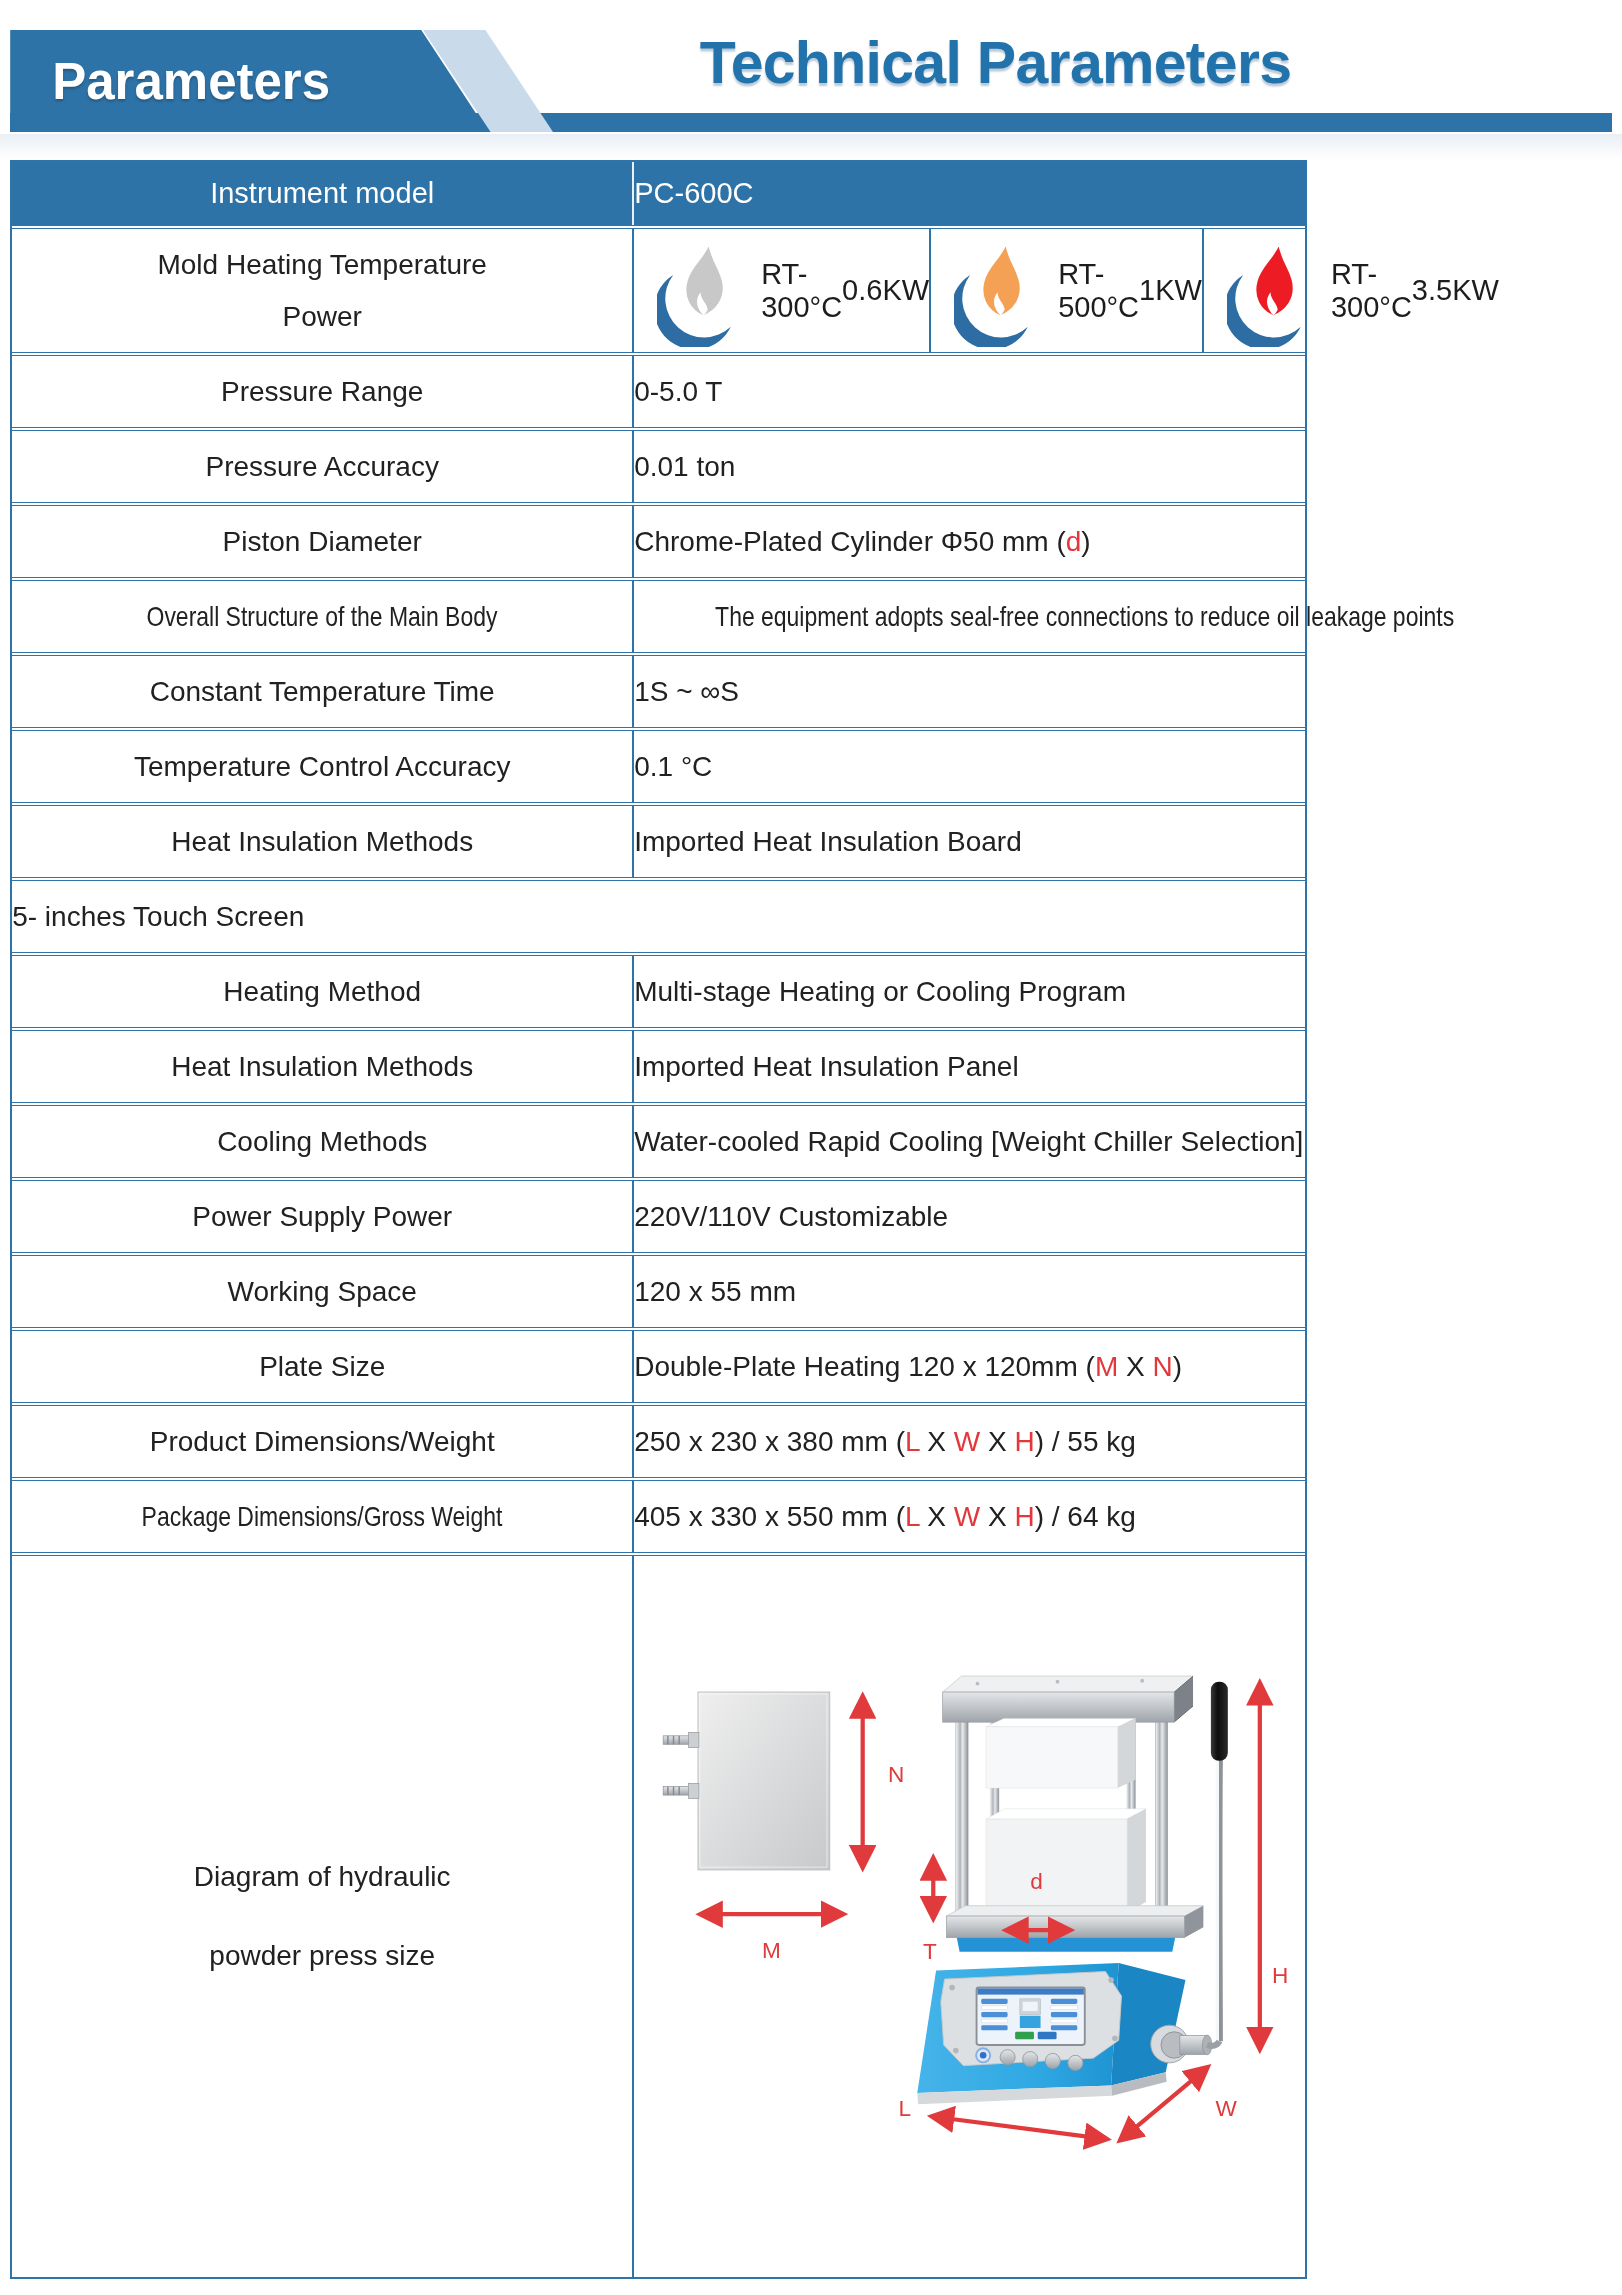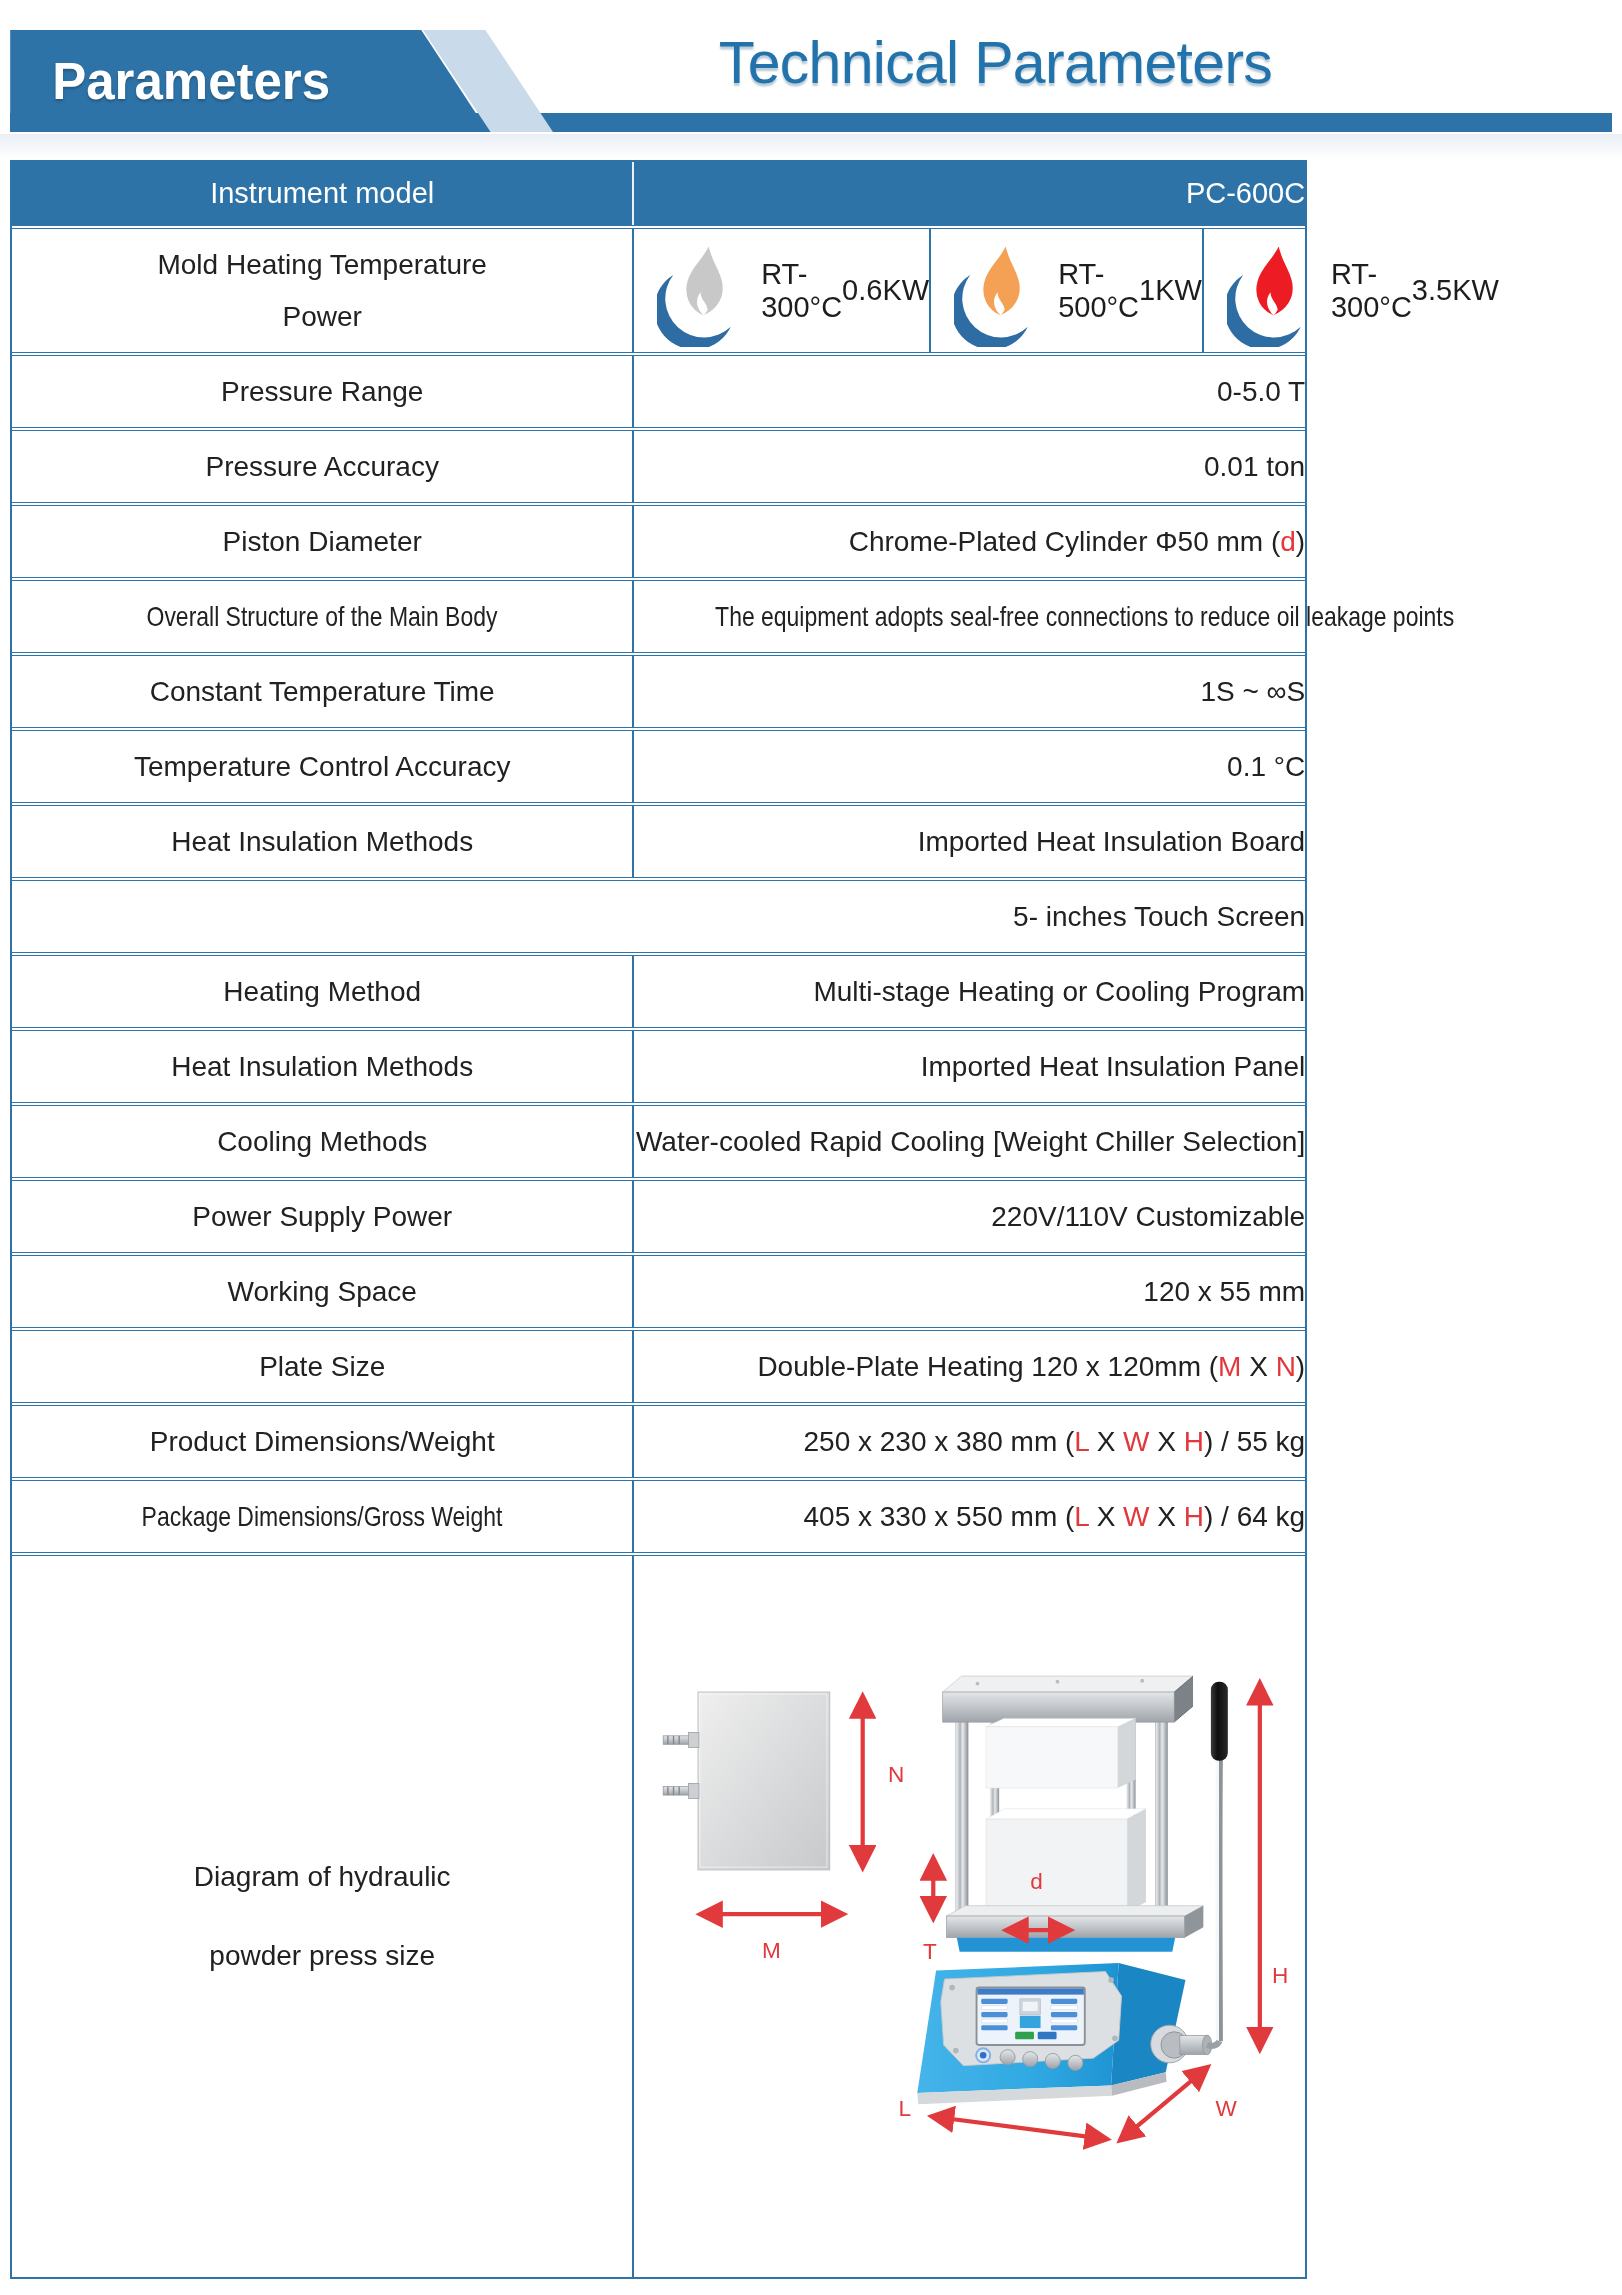--- a/index.html
+++ b/index.html
@@ -20,31 +20,31 @@
   .banner-bar{position:absolute;left:10.2px;right:11px;top:113px;height:19px;background:var(--header-bg)}
   .banner-blue{position:absolute;left:10.2px;top:30px;width:478px;height:102px;background:var(--header-bg);
     clip-path:polygon(0 0,86% 0,100% 100%,0 100%);display:flex;align-items:center}
   .banner-blue span{color:#fff;font-weight:bold;font-size:51px;margin-left:42px;letter-spacing:0px;
     text-shadow:0 2px 2.7px rgba(0,0,0,.25)}
   .banner-light{position:absolute;left:423px;top:30px;width:130px;height:102px;background:var(--banner-light);
     clip-path:polygon(0 0,48% 0,100% 100%,52% 100%)}
   .banner-fade{position:absolute;left:0;right:0;top:134px;height:26px;
     background:linear-gradient(#e9eff5,#ffffff)}
   .page-title{position:absolute;left:651px;top:29px;width:689px;text-align:center;
-    color:var(--title-blue);font-weight:normal;font-size:59px;letter-spacing:-0.7px;
+    color:var(--title-blue);font-weight:bold;font-size:59px;letter-spacing:-0.7px;
     text-shadow:0 2.7px 2px rgba(31,79,120,.3)}
 
   
   .tbl{position:absolute;left:10.2px;top:160px;width:1297px;height:2119px;border:2.7px solid var(--table-blue);
     display:flex;flex-direction:column;background:#fff}
   .row{display:flex;border-top:4.8px double var(--table-blue)}
   .row.first{border-top:none}
   .lbl{flex:0 0 622px;border-right:2px solid var(--table-blue);display:flex;flex-direction:column;
     align-items:center;justify-content:center;text-align:center;color:#212121;font-size:28px}
-  .val{flex:1;display:flex;align-items:center;justify-content:flex-end;text-align:center;
+  .val{flex:1;display:flex;align-items:center;justify-content:flex-start;text-align:center;
     color:#212121;font-size:28px}
   .r-head{height:63px;background:var(--header-bg)}
   .r-head .lbl{border-right:2.7px solid rgba(255,255,255,.9);color:#fff;font-size:29px}
   .r-head .val{color:#fff;font-size:29px}
   .r-power{height:127px}
   .r-power .lbl{gap:20px}
   .r-std{height:75px}
   .r-diagram{flex:1}
   .r-diagram .lbl{gap:47px}
   .red{color:var(--accent-red)}

